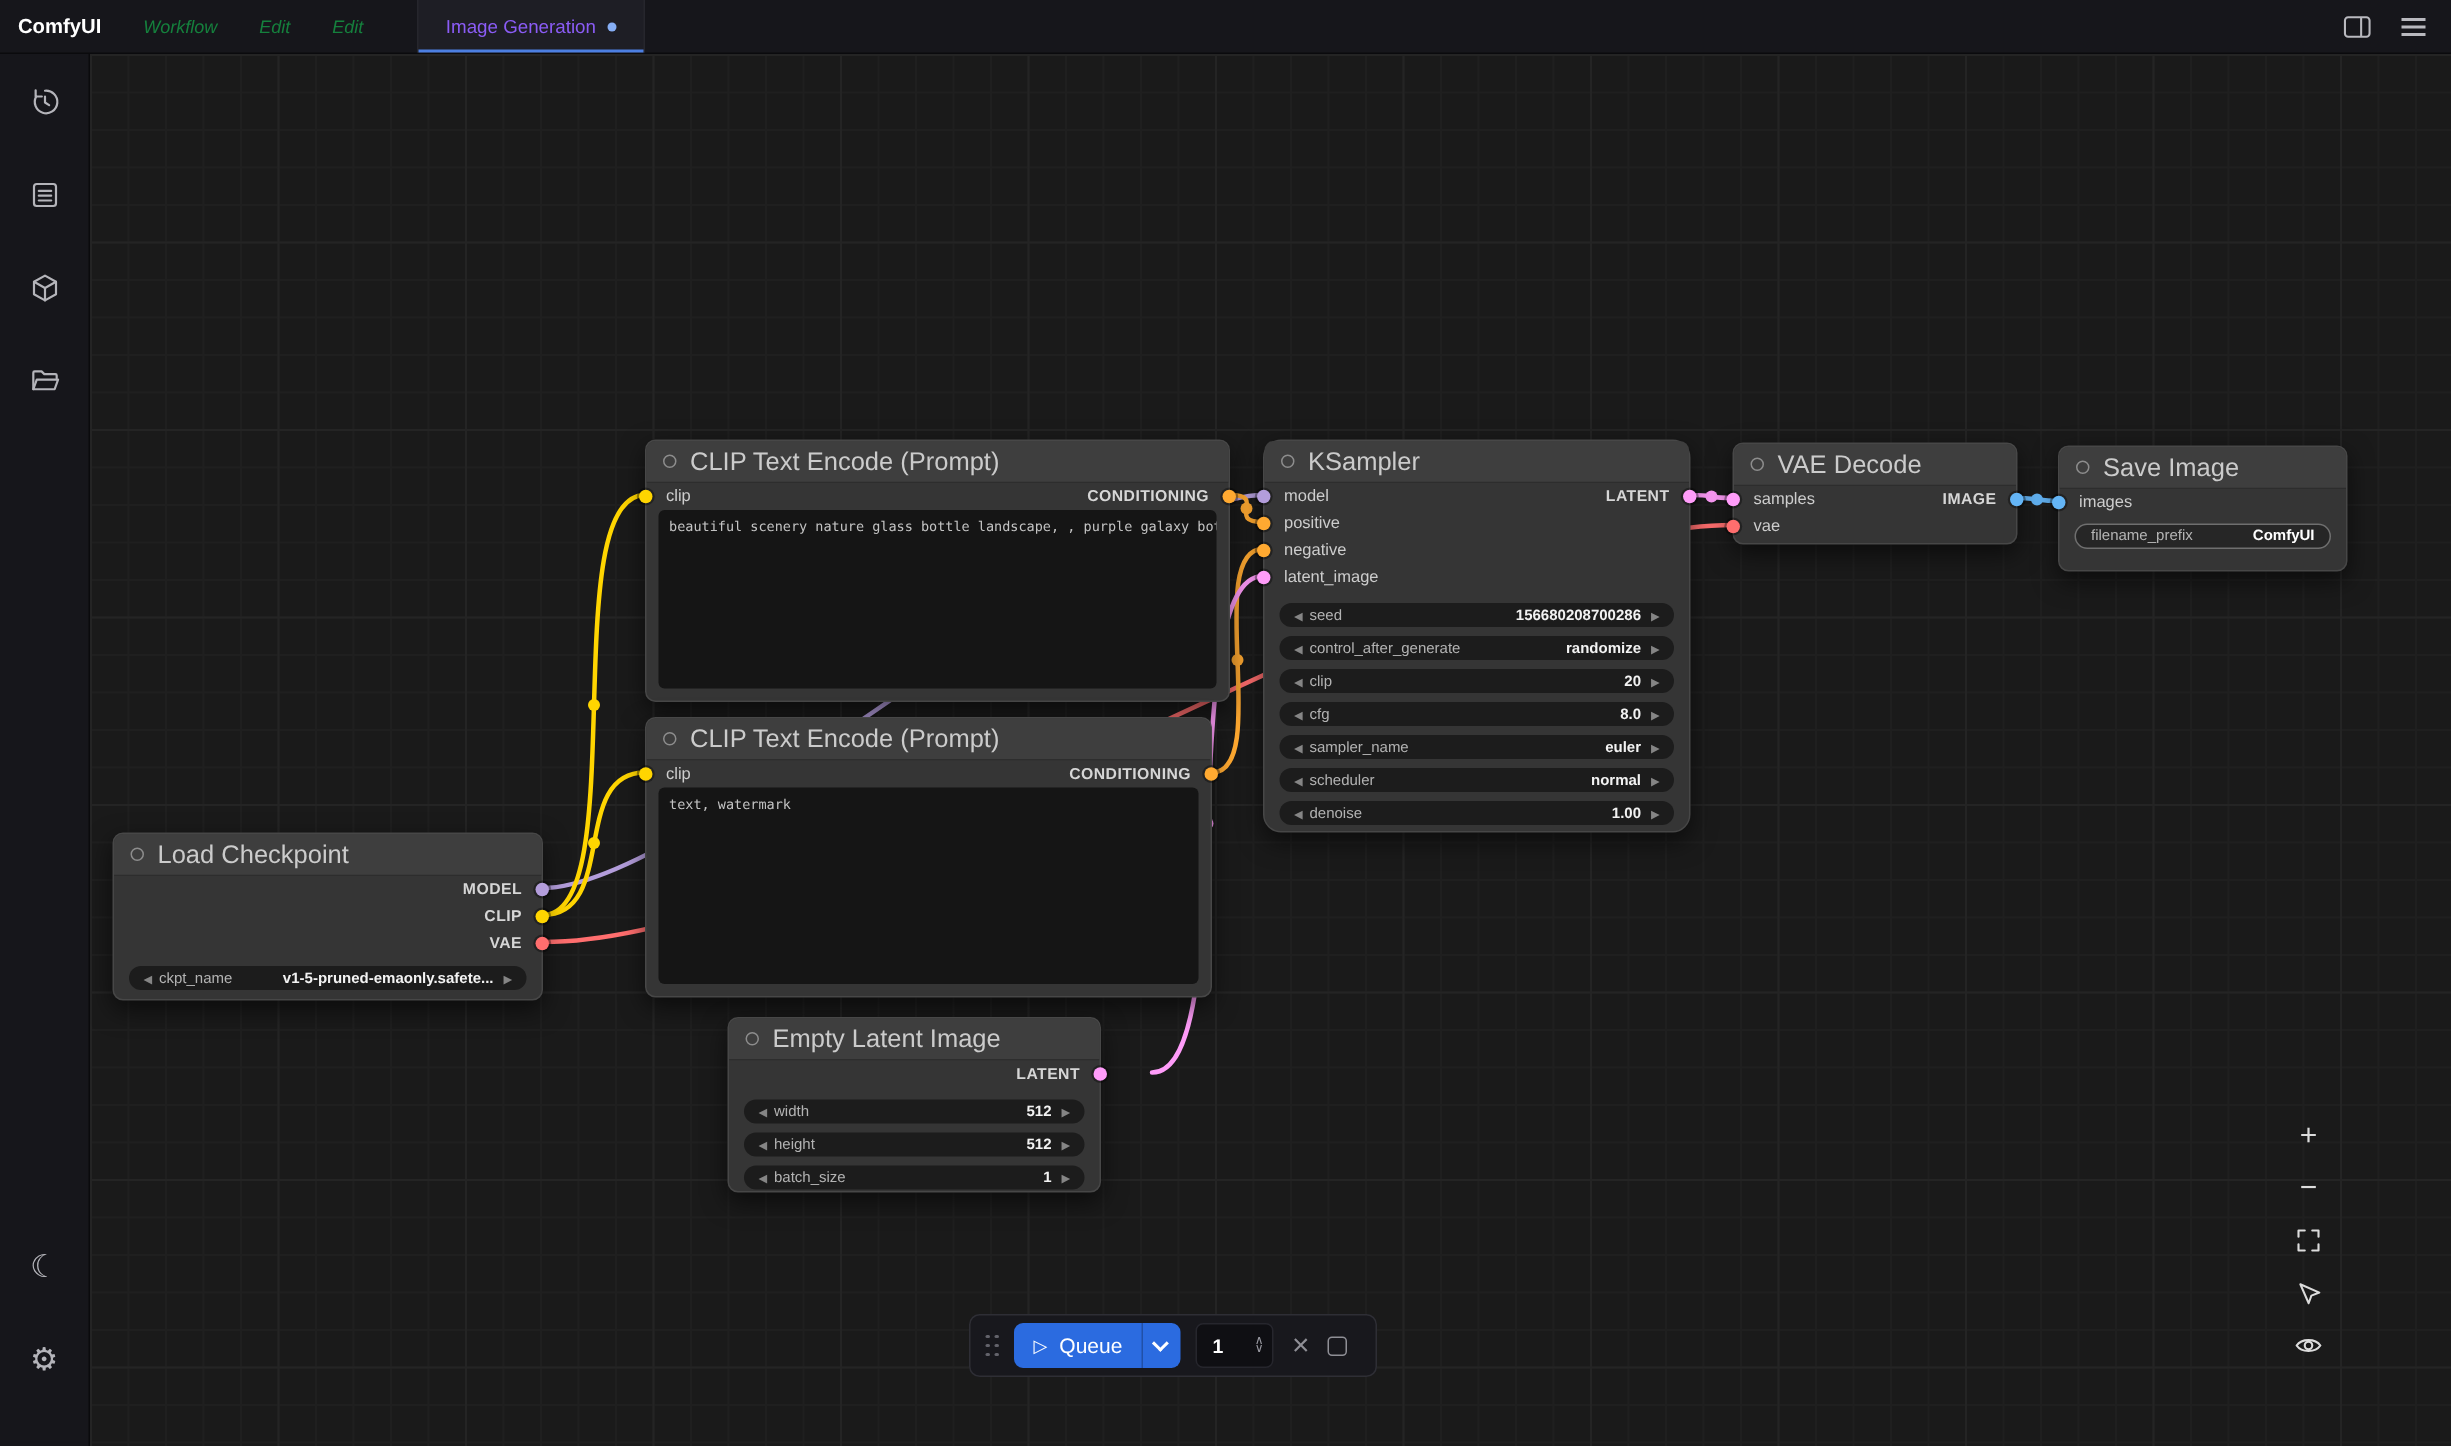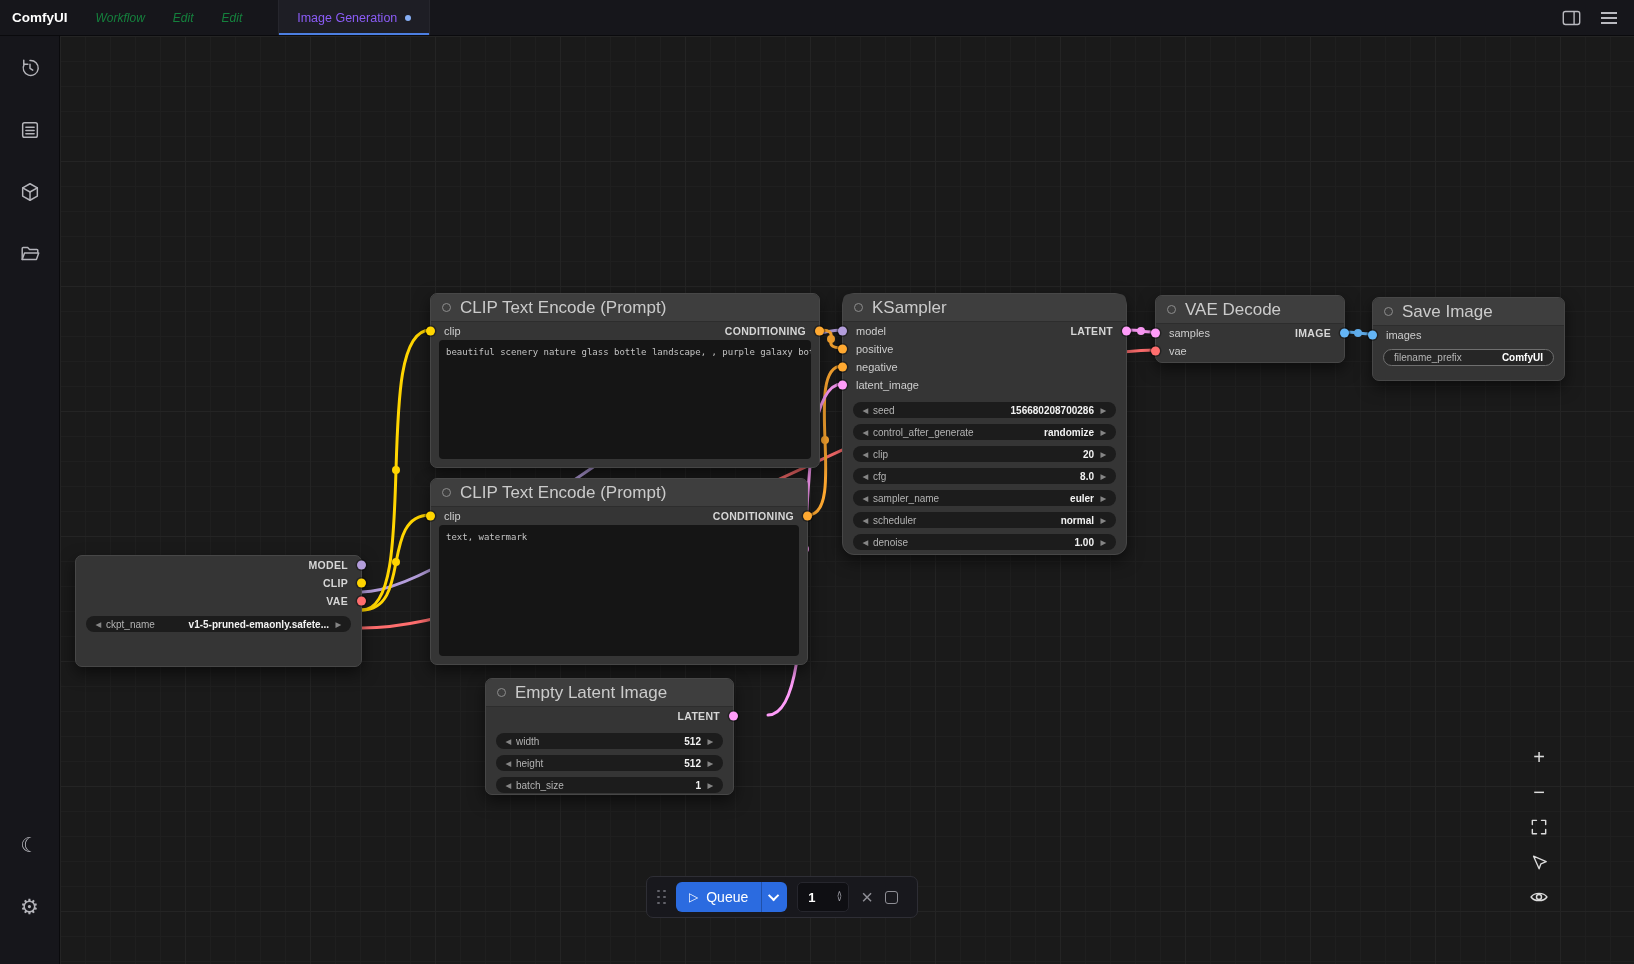--- a/index.html
+++ b/index.html
@@ -135,20 +135,24 @@
     <circle cx="396" cy="470" r="4" fill="#ffd500"></circle>
     <circle cx="396" cy="562" r="4" fill="#ffd500"></circle>
     <circle cx="831" cy="339" r="4" fill="#ffa931"></circle>
     <circle cx="825" cy="440" r="4" fill="#ffa931"></circle>
     <circle cx="805" cy="549" r="4" fill="#ff9cf9"></circle>
     <circle cx="1141" cy="331" r="4" fill="#ff9cf9"></circle>
     <circle cx="1358" cy="333" r="4" fill="#64b5f6"></circle>
   </svg>
 
   <div class="node" style="left:75px; top:555px; width:287px; height:112px;">
+    <div class="node-header">
+      <span class="collapse-dot"></span>
+      <span class="node-title">Load Checkpoint</span>
+    </div>
     <div class="slot-row right">
         <span class="slot-out">MODEL</span>
         <span class="port out port-model"></span>
       </div>
     <div class="slot-row right">
         <span class="slot-out">CLIP</span>
         <span class="port out port-clip"></span>
       </div>
     <div class="slot-row right">
         <span class="slot-out">VAE</span>

